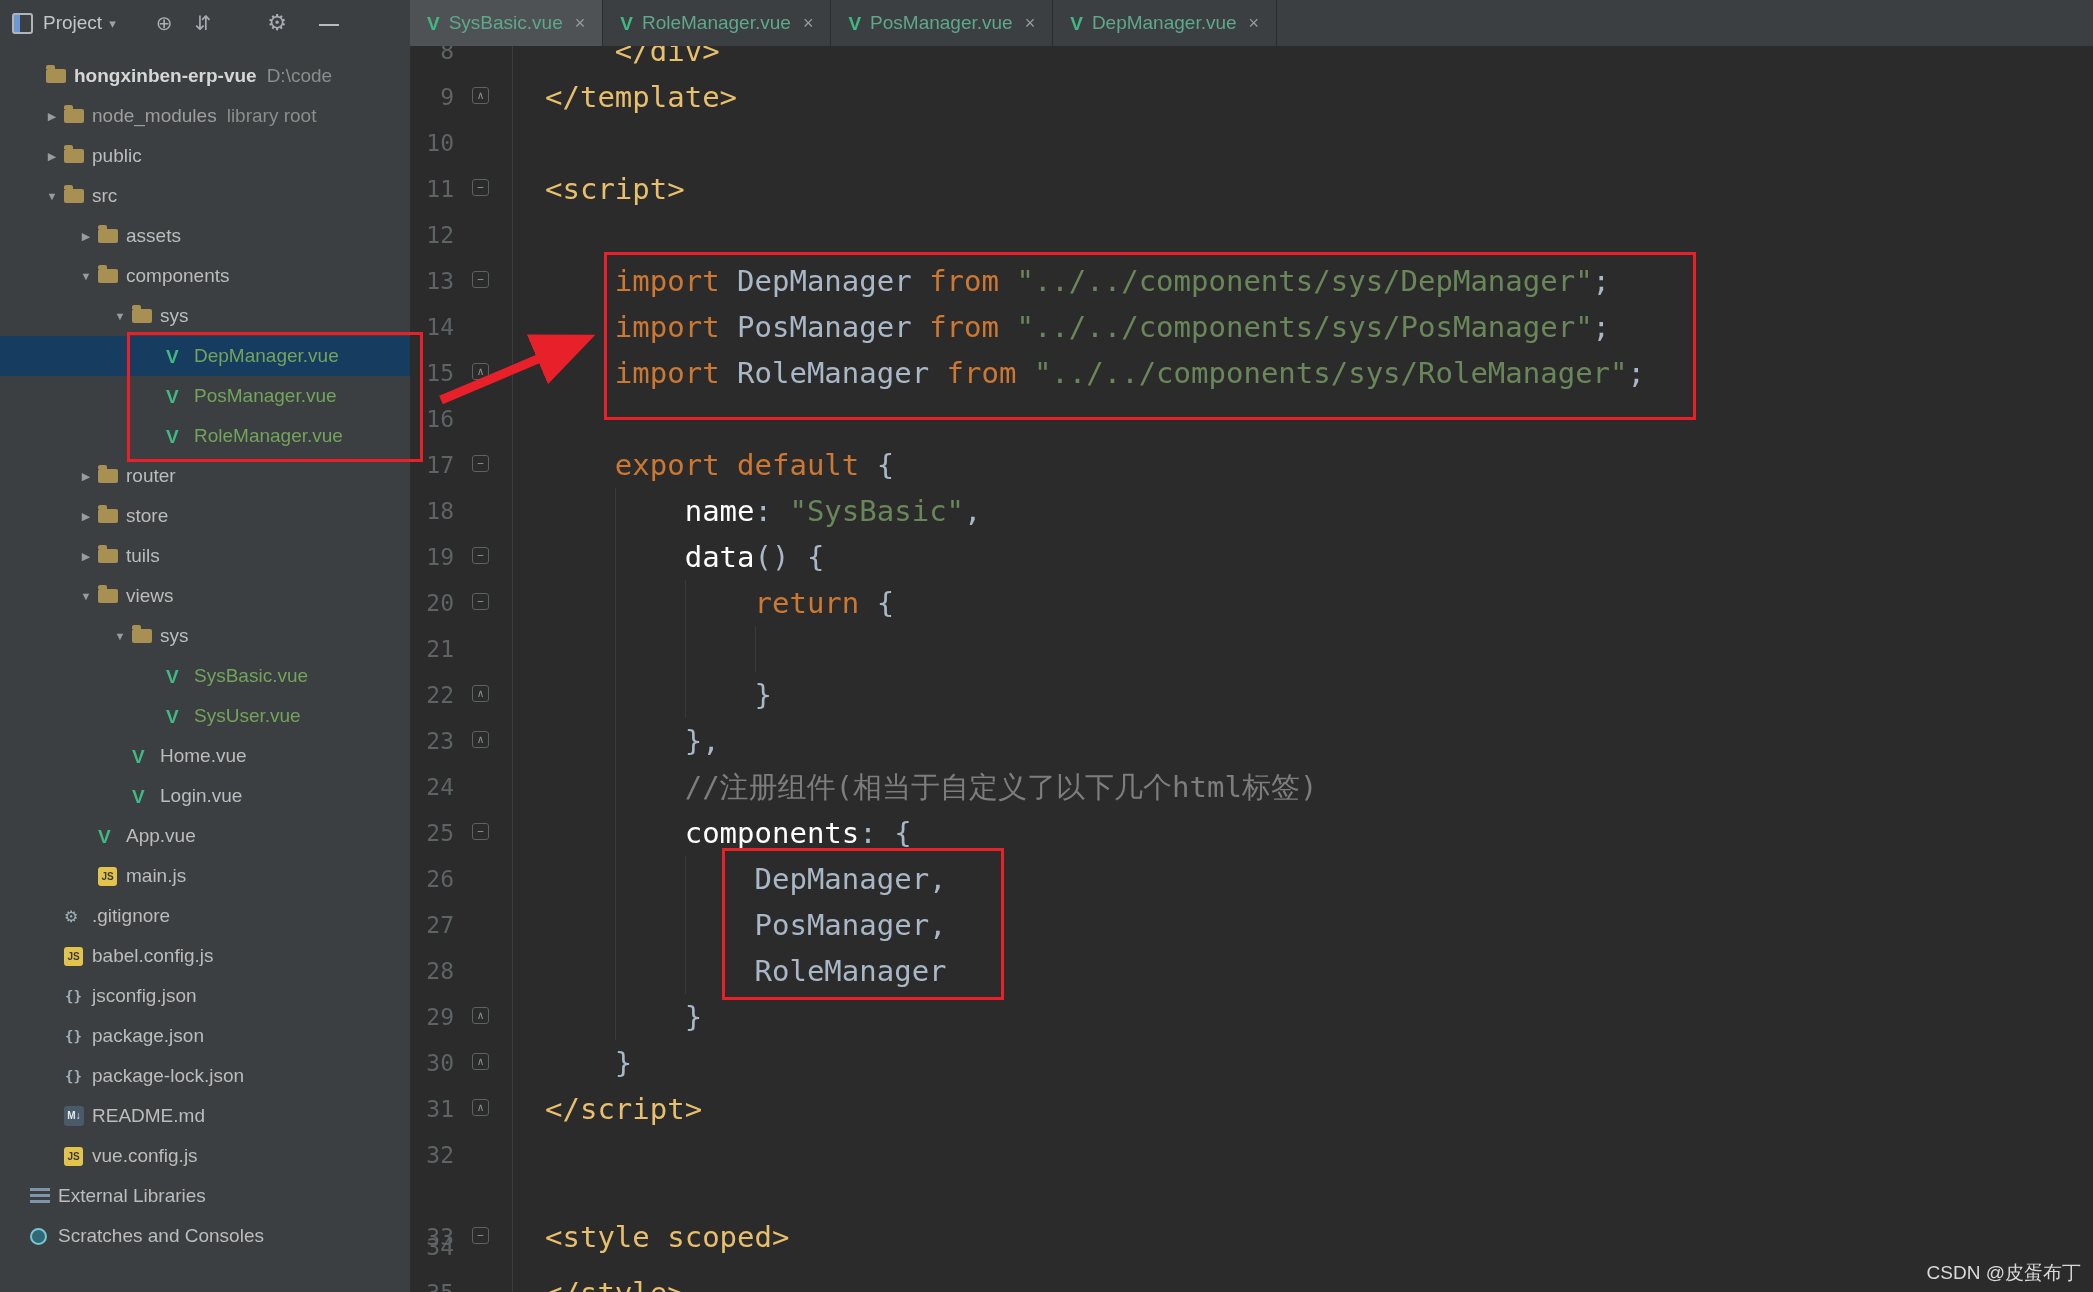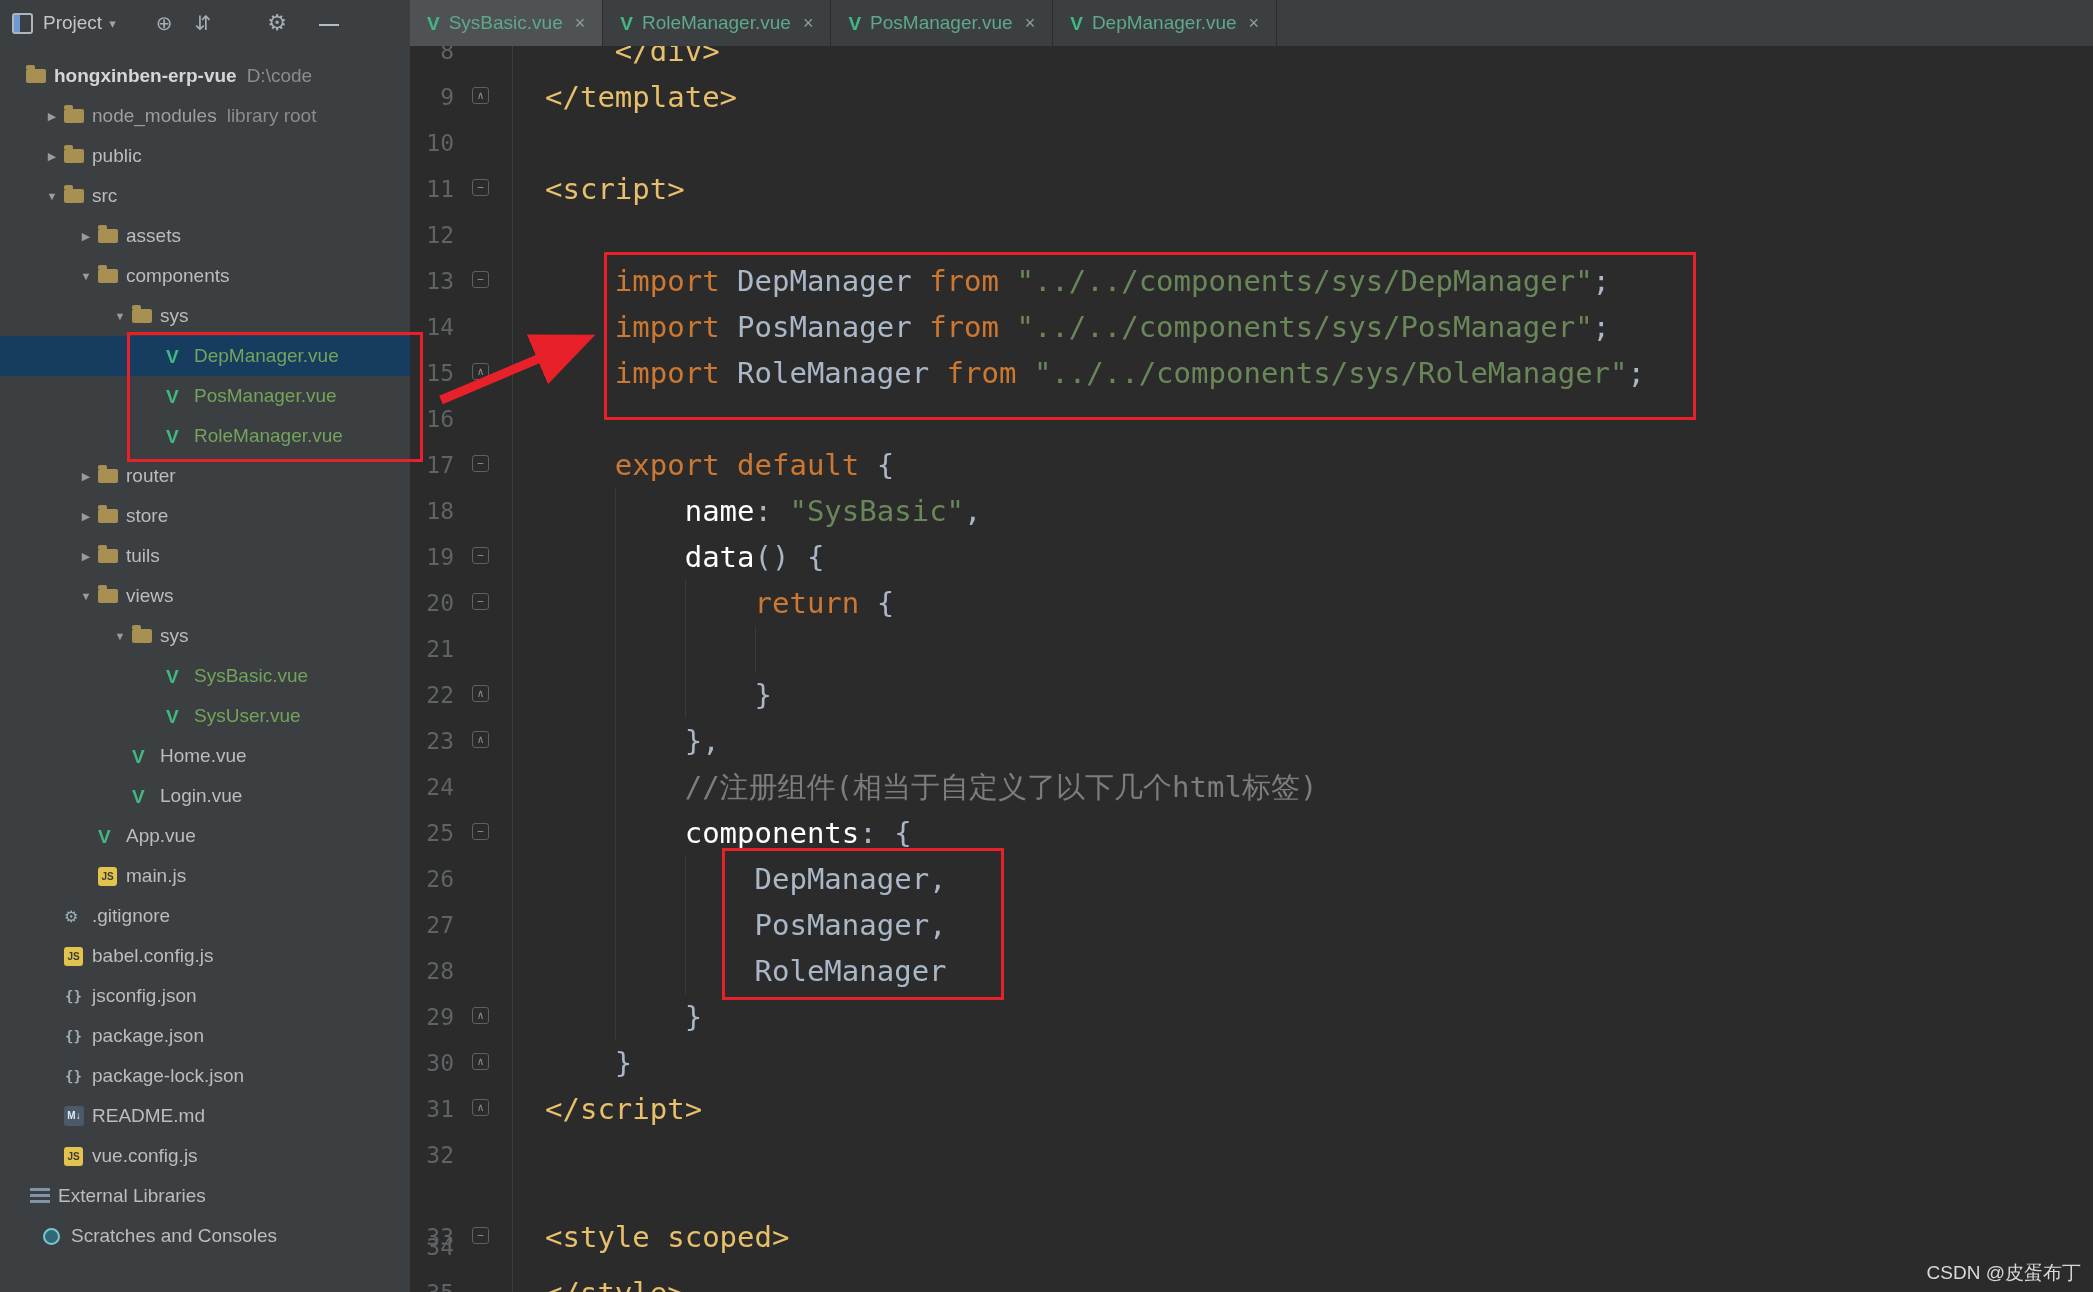--- a/index.html
+++ b/index.html
@@ -103,21 +103,21 @@
         <div class="tab">
           <span class="ic-vue">V</span>
           <span class="tab-label">DepManager.vue</span>
           <span class="tab-close">×</span>
         </div>
       </div>
   </div>
 
   <div id="sidebar">
     <div id="tree">
-        <div class="trow bold" style="padding-left: 2px;">
+        <div class="trow bold" style="padding-left: 2px; margin-left: 20px;">
           <span class="arrow"></span>
           <span class="ticon">
             <span class="ic-folder"></span>
           </span>
           <span class="tlabel">hongxinben-erp-vue</span>
           <span class="tsuffix">D:\code</span>
         </div>
         <div class="trow dim" style="padding-left: 40px;">
           <span class="arrow">▶</span>
           <span class="ticon">
@@ -308,21 +308,21 @@
           </span>
           <span class="tlabel">vue.config.js</span>
         </div>
         <div class="trow" style="padding-left: 6px;">
           <span class="arrow"></span>
           <span class="ticon">
             <span class="ic-lib"></span>
           </span>
           <span class="tlabel">External Libraries</span>
         </div>
-        <div class="trow" style="padding-left: 19px;">
+        <div class="trow" style="padding-left: 6px;">
           <span class="arrow"></span>
           <span class="ticon">
             <span class="ic-scratch"></span>
           </span>
           <span class="tlabel">Scratches and Consoles</span>
         </div>
       </div>
   </div>
 
   <div id="editor">

